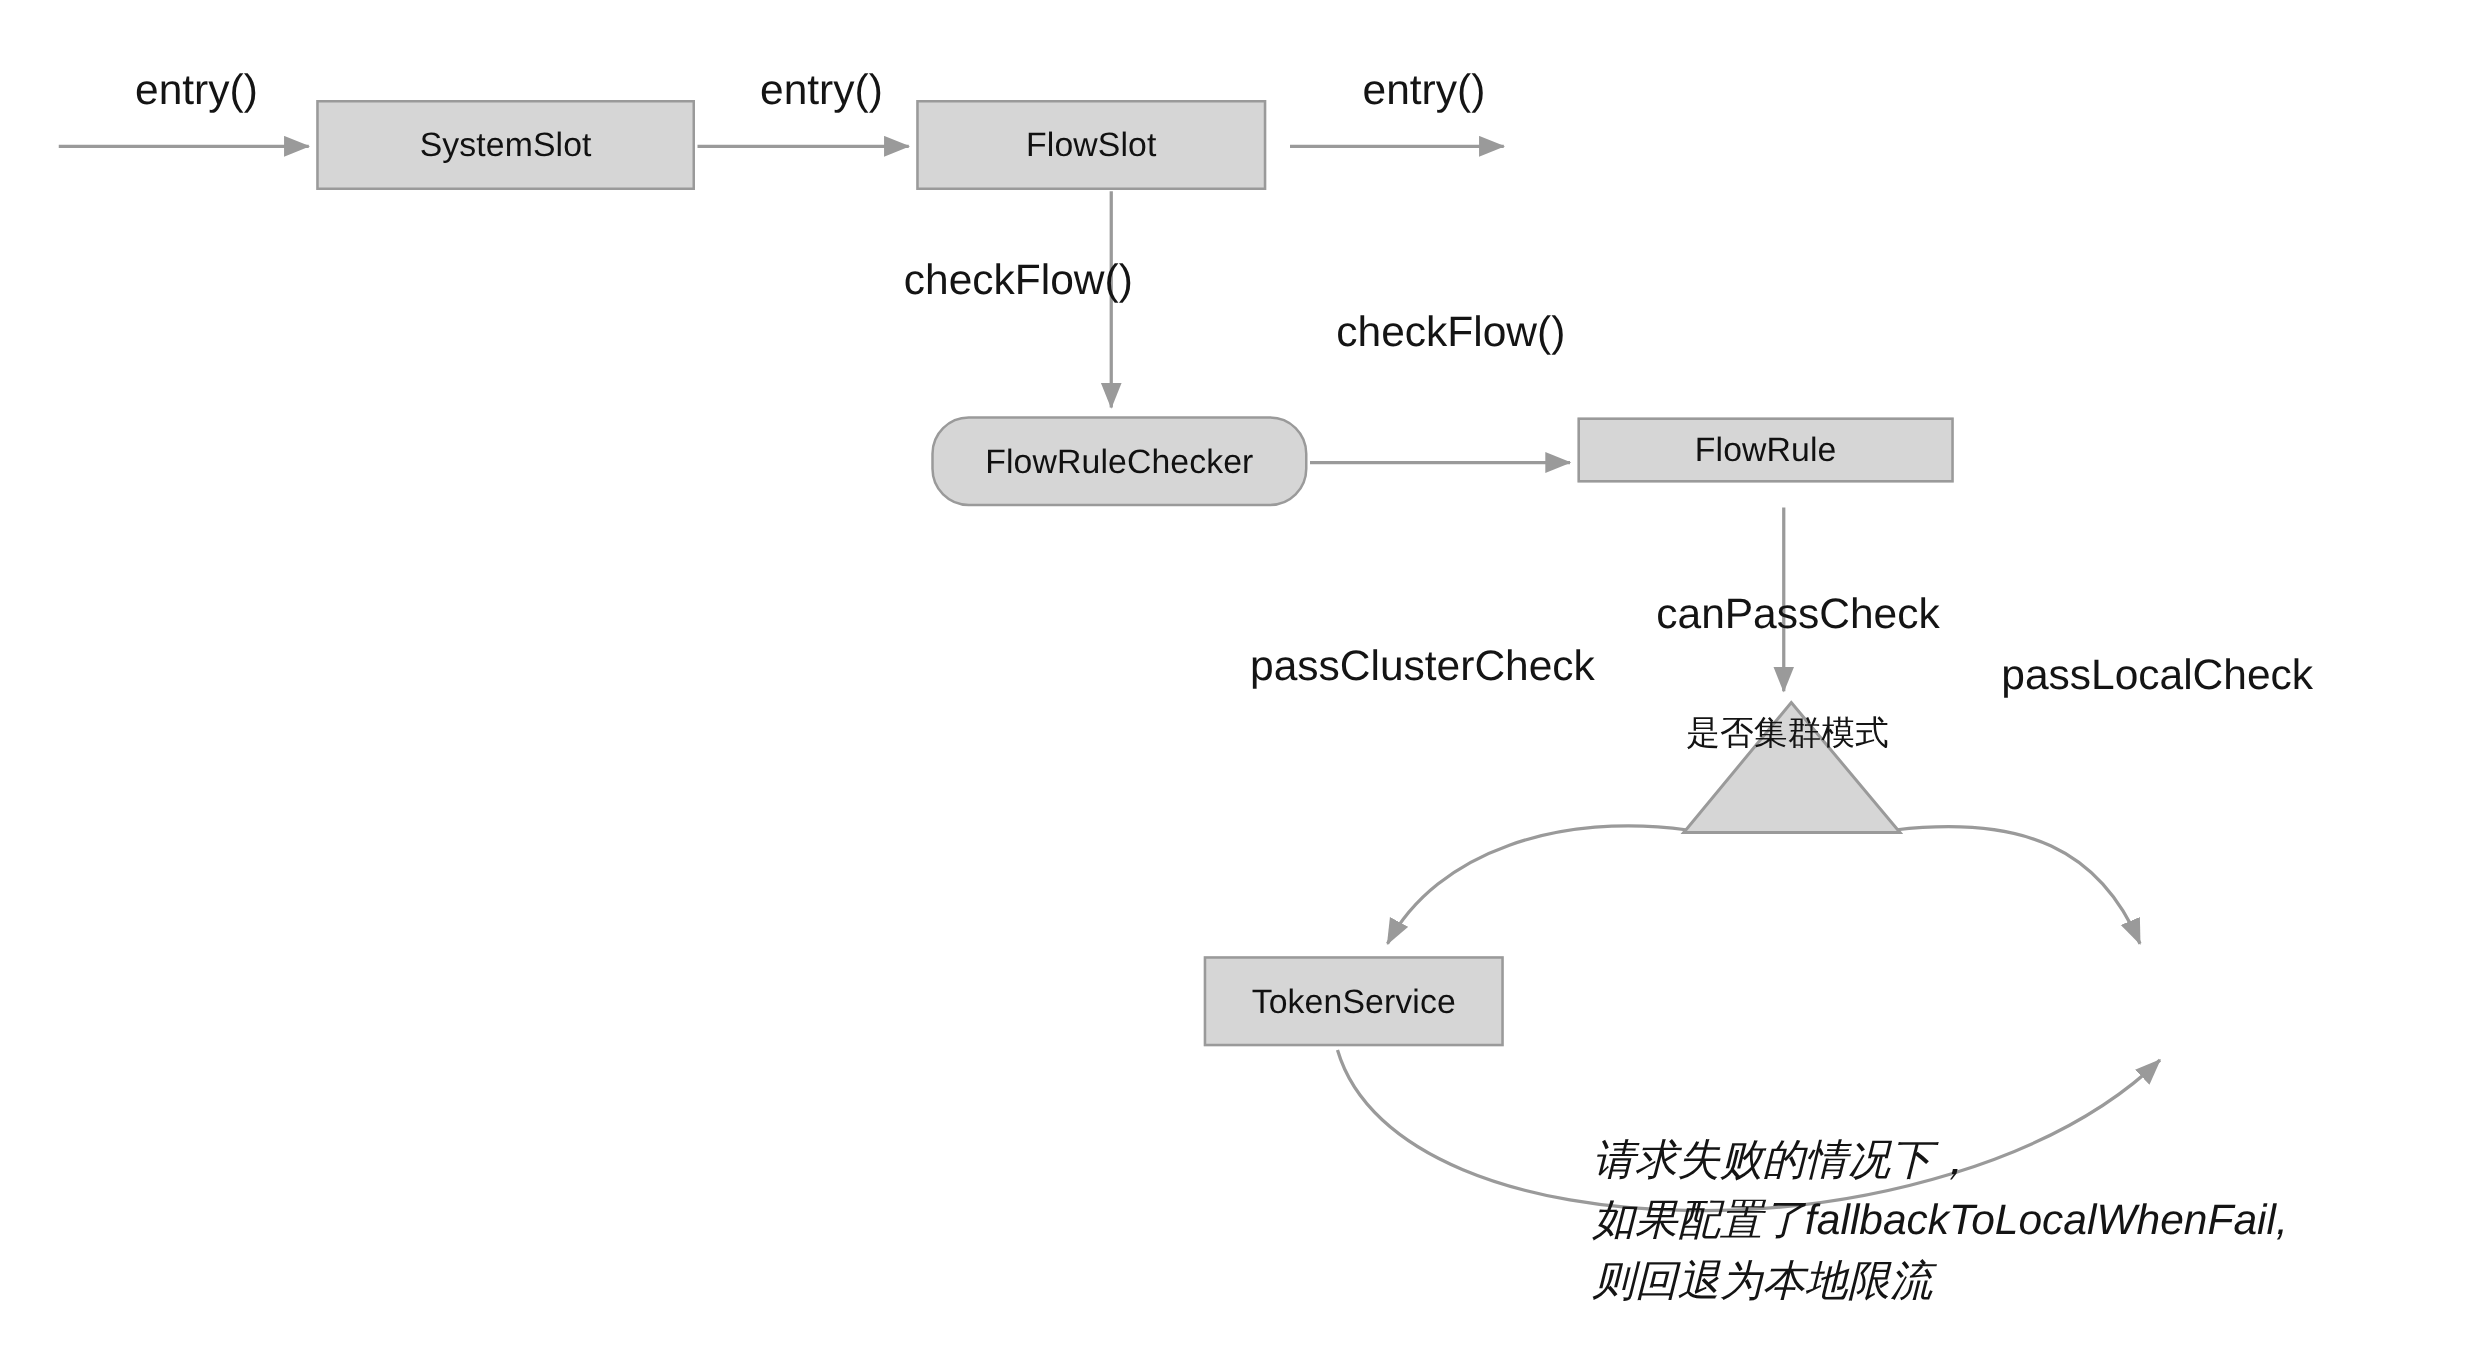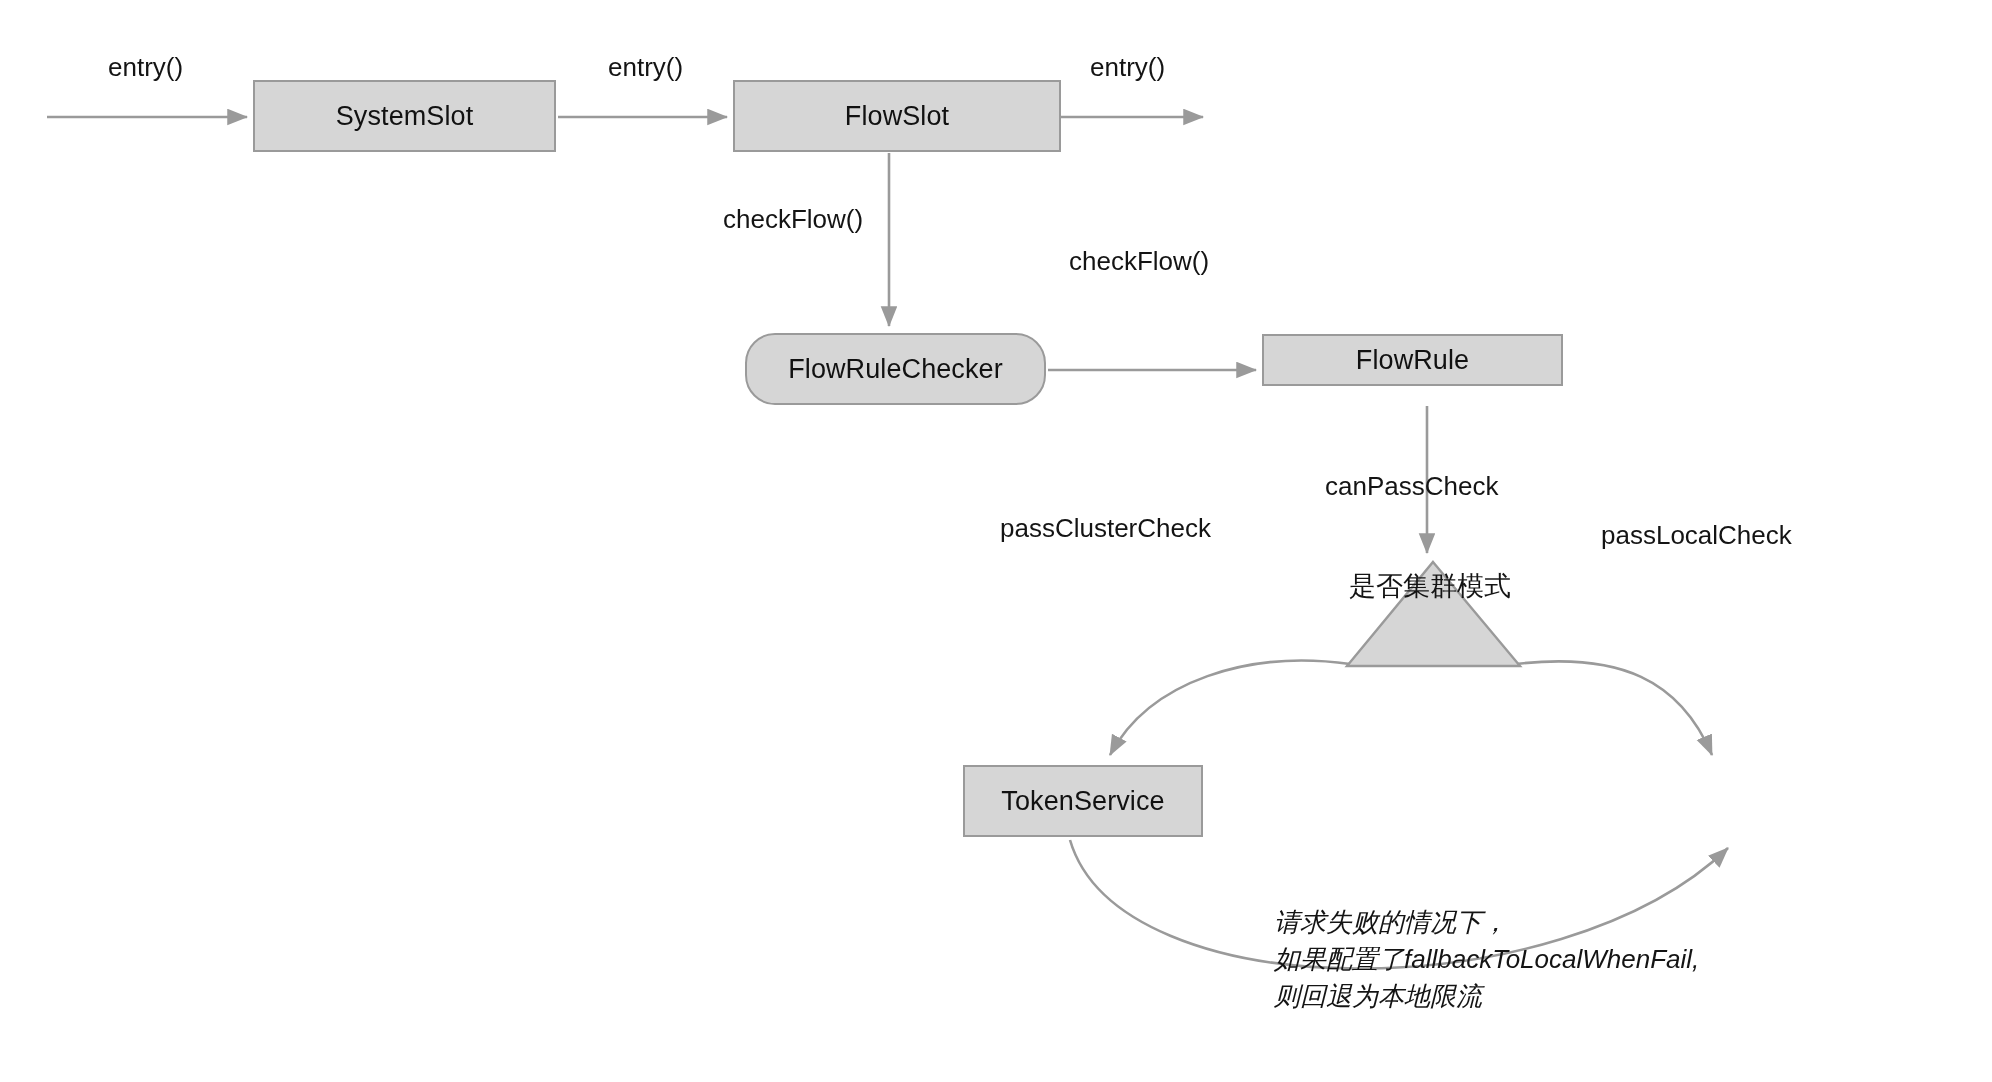--- a/index.html
+++ b/index.html
@@ -35,21 +35,21 @@
     align-items: center;
     justify-content: center;
     color: #111111;
     font-size: 27px;
     letter-spacing: 0.1px;
     white-space: nowrap;
   }
   .edge-label {
     position: absolute;
     color: #141414;
-    font-size: 26px;
+    font-size: 34px;
     white-space: nowrap;
     line-height: 1.18;
   }
   .edge-label.multiline {
     white-space: pre;
     line-height: 1.42;
     font-style: italic;
   }
   .decision-label {
     position: absolute;
@@ -108,21 +108,21 @@
 
     <g>
       <polygon points="1433,562 1520,666 1347,666" fill="#d6d6d6" stroke="#9a9a9a" stroke-width="2.4"></polygon>
     </g>
   </svg>
 
   <div class="node" style="left:253px; top:80px; width:303px; height:72px;">
     <span>SystemSlot</span>
   </div>
 
-  <div class="node" style="left:733px; top:80px; width:328px; height:72px;">
+  <div class="node" style="left:733px; top:80px; width:280px; height:72px;">
     <span>FlowSlot</span>
   </div>
 
   <div class="node" style="left:745px; top:333px; width:301px; height:72px;border-radius:30px;">
     <span>FlowRuleChecker</span>
   </div>
 
   <div class="node" style="left:1262px; top:334px; width:301px; height:52px;">
     <span>FlowRule</span>
   </div>

